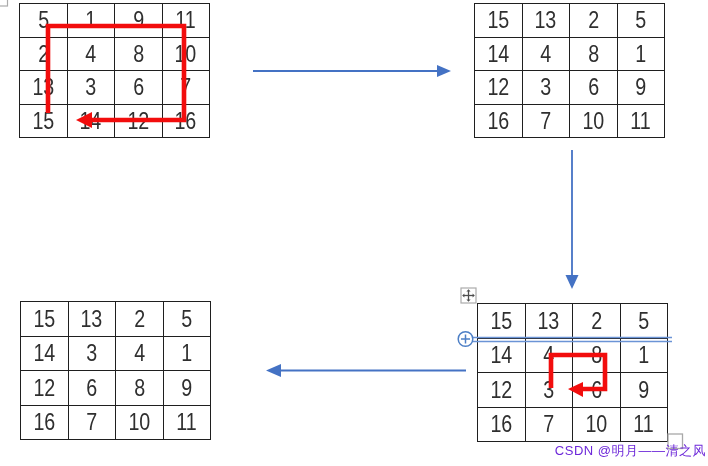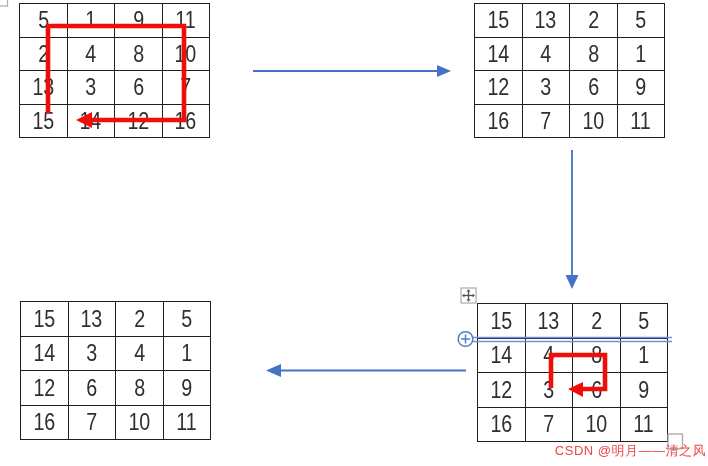--- a/index.html
+++ b/index.html
@@ -15,21 +15,21 @@
     border:1.5px solid #1f1f1f; width:46.5px; height:33px;
     text-align:center; vertical-align:middle; padding:0;
     color:#2f2f2f; font-size:24px; line-height:1;
   }
   #t0 td, #t1 td { height:32.5px; }
   #t2 td, #t3 td { height:33.5px; }
   .num { display:inline-block; transform:scaleX(0.82); }
   #overlay { position:absolute; left:0; top:0; z-index:2; pointer-events:none; }
   #watermark {
     position:absolute; top:442px; right:2px; z-index:3;
-    font-size:13px; letter-spacing:0.5px; color:#ef4444; white-space:nowrap;
+    font-size:13px; letter-spacing:0.5px; color:#6d28d9; white-space:nowrap;
   }
 </style>
 </head>
 <body>
 
 <div id="stage">
 
   <table class="matrix" id="t0" style="left:19px;top:3px;">
     <tbody>
         <tr>

